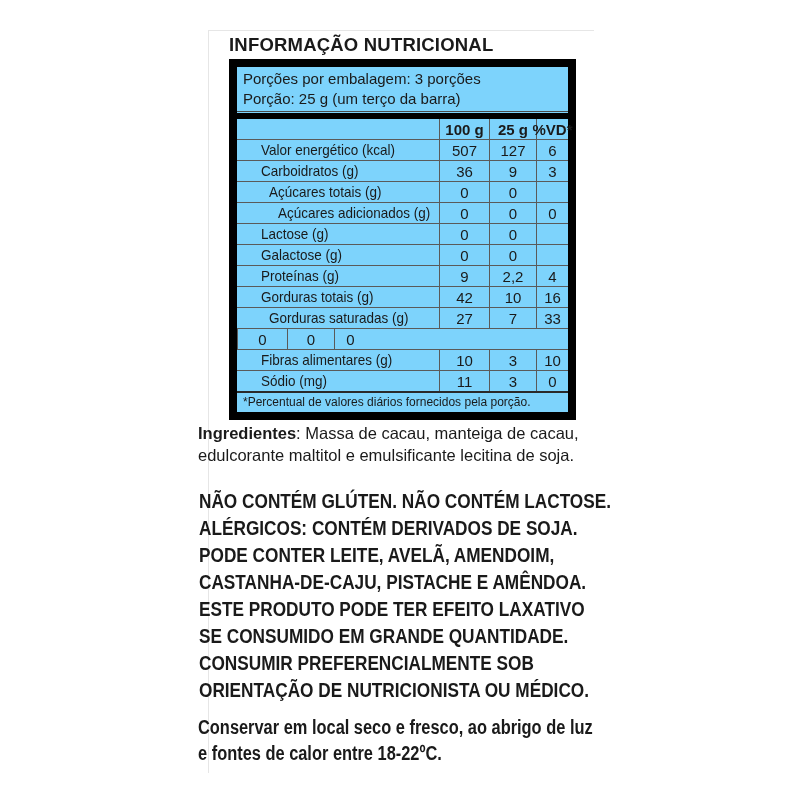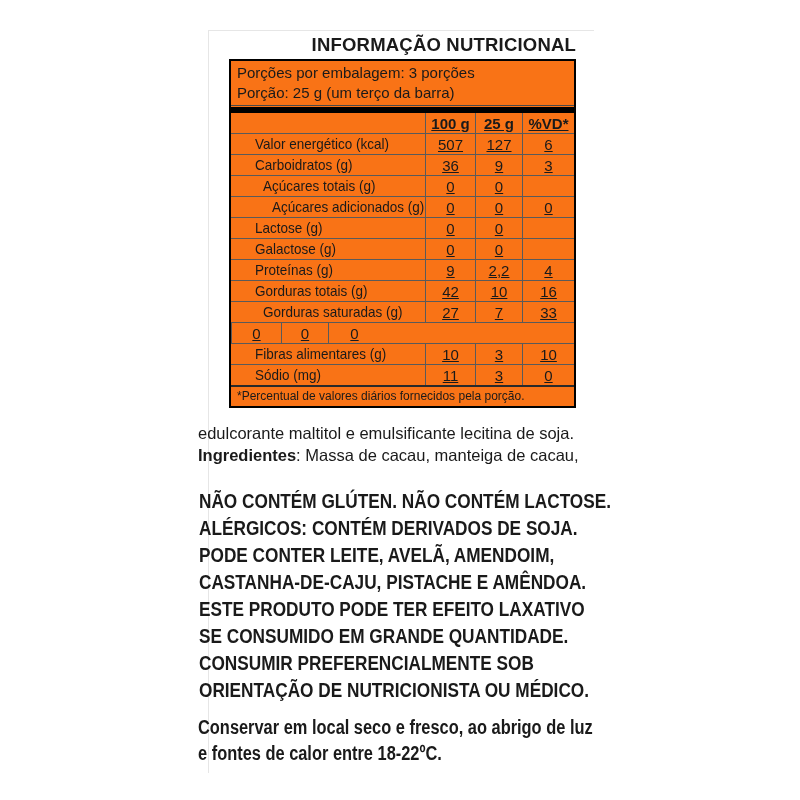--- a/index.html
+++ b/index.html
@@ -9,43 +9,43 @@
     -webkit-font-smoothing:antialiased;
   }
   
   .frame-hint {
     position:absolute; left:208px; top:30px; width:385px; height:742px;
     border-left:1px solid #e6e6e6; border-top:1px solid #e6e6e6;
     pointer-events:none;
   }
   .label-wrap { position:absolute; left:229px; top:34px; width:347px; }
   .nutri-title {
-    font-weight:bold; font-size:18.5px; text-align:right;
+    font-weight:bold; font-size:18.5px; text-align:left;
     letter-spacing:0.2px; margin-bottom:3px; white-space:nowrap;
   }
-  .nutri-table { border:2px solid #000000; box-sizing:border-box; background:#f97316; }
+  .nutri-table { border:8px solid #000000; box-sizing:border-box; background:#7dd3fc; }
   .portion {
     font-size:15px; line-height:19.5px; padding:2px 6px 3px 6px;
     border-bottom:1px solid #4a4a4a;
   }
   .bar { height:6px; background:#000; margin-top:1px; }
   .trow { display:flex; align-items:stretch; height:20px; font-size:15px; }
   .trow.head { font-weight:bold; }
   #rows .trow { border-top:1px solid #5a5a5a; }
   #rows .trow:first-child { border-top:1px solid #5a5a5a; }
   .cell { display:flex; align-items:center; box-sizing:border-box; }
   .cell.label { flex:1; padding-left:24px; overflow:hidden; white-space:nowrap; }
   .cell.label .ltext { display:inline-block; transform:scaleX(0.93); transform-origin:left center; font-size:14.5px; white-space:nowrap; }
   .trow.head .cell.label { border:none; }
   .ind1 .ltext { margin-left:8px; }
   .ind2 .ltext { margin-left:17px; }
-  .cell.num { justify-content:center; text-align:center; border-left:1px solid #5a5a5a;text-decoration:underline; }
+  .cell.num { justify-content:center; text-align:center; border-left:1px solid #5a5a5a; }
   .c100 { width:50px; }
   .c25  { width:47px; }
-  .cvd  { width:52px; }
+  .cvd  { width:32px; }
   .footnote {
     border-top:2px solid #2a2a2a; font-size:12px; line-height:14px;
     padding:2px 5px 3px 6px; white-space:nowrap;
   }
   .ingredients {
     position:absolute; left:198px; top:423px; margin:0;
     font-size:16.5px; line-height:21.5px;
   }
   .ingredients .iline { display:block; white-space:nowrap; }
   .ingredients b { font-weight:bold; }
@@ -179,22 +179,22 @@
           <div class="cell num c25">3</div>
           <div class="cell num cvd">0</div>
         </div>
       </div>
 
     <div class="footnote">*Percentual de valores diários fornecidos pela porção.</div>
   </div>
 </div>
 
 <p class="ingredients">
+  <span class="iline"><b>Ingredientes</b><span>: Massa de cacau, manteiga de cacau,</span></span>
   <span class="iline">edulcorante maltitol e emulsificante lecitina de soja.</span>
-  <span class="iline"><b>Ingredientes</b><span>: Massa de cacau, manteiga de cacau,</span></span>
 </p>
 
 <div class="warnings" id="warnings">
     <div>NÃO CONTÉM GLÚTEN. NÃO CONTÉM LACTOSE.</div>
     <div>ALÉRGICOS: CONTÉM DERIVADOS DE SOJA.</div>
     <div>PODE CONTER LEITE, AVELÃ, AMENDOIM,</div>
     <div>CASTANHA-DE-CAJU, PISTACHE E AMÊNDOA.</div>
     <div>ESTE PRODUTO PODE TER EFEITO LAXATIVO</div>
     <div>SE CONSUMIDO EM GRANDE QUANTIDADE.</div>
     <div>CONSUMIR PREFERENCIALMENTE SOB</div>

